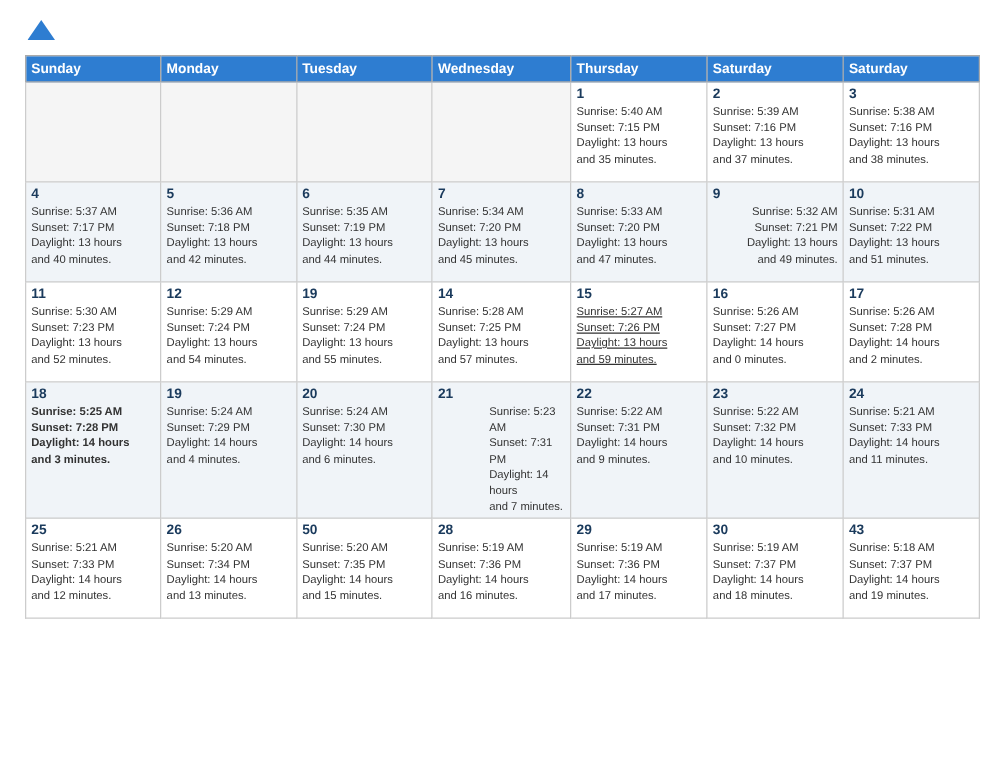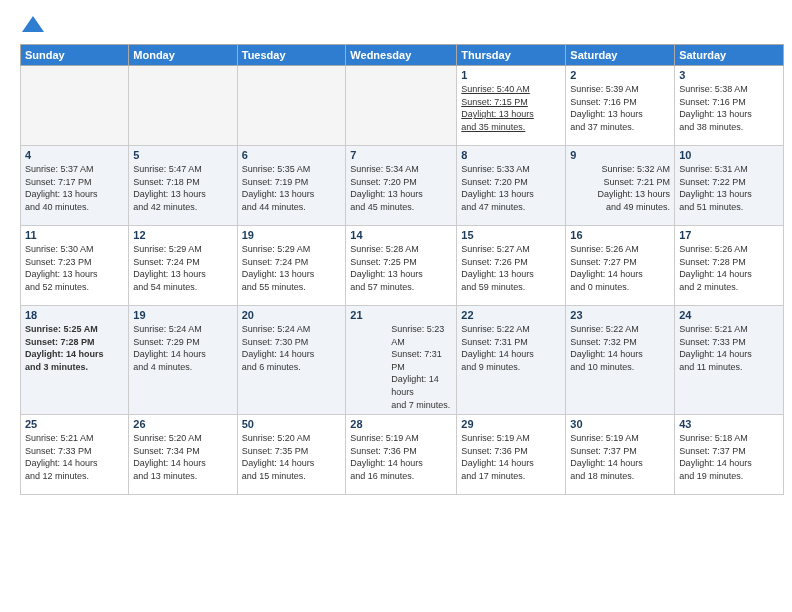--- a/index.html
+++ b/index.html
@@ -118,21 +118,21 @@
         </tr>
     </thead>
     <tbody id="calendar-body">
     <tr>
           <td class="empty"></td>
           <td class="empty"></td>
           <td class="empty"></td>
           <td class="empty"></td>
           <td>
             <span class="day-num">1</span>
-            <div class="day-info" style="white-space: pre-line; text-decoration: underline;">Sunrise: 5:40 AM
+            <div class="day-info" style="white-space: pre-line;">Sunrise: 5:40 AM
 Sunset: 7:15 PM
 Daylight: 13 hours
 and 35 minutes.</div>
           </td>
           <td>
             <span class="day-num">2</span>
             <div class="day-info" style="white-space: pre-line;">Sunrise: 5:39 AM
 Sunset: 7:16 PM
 Daylight: 13 hours
 and 37 minutes.</div>
@@ -148,21 +148,21 @@
         <tr class="row-alt">
           <td>
             <span class="day-num">4</span>
             <div class="day-info" style="white-space: pre-line;">Sunrise: 5:37 AM
 Sunset: 7:17 PM
 Daylight: 13 hours
 and 40 minutes.</div>
           </td>
           <td>
             <span class="day-num">5</span>
-            <div class="day-info" style="white-space: pre-line;">Sunrise: 5:47 AM
+            <div class="day-info" style="white-space: pre-line;">Sunrise: 5:36 AM
 Sunset: 7:18 PM
 Daylight: 13 hours
 and 42 minutes.</div>
           </td>
           <td>
             <span class="day-num">6</span>
             <div class="day-info" style="white-space: pre-line;">Sunrise: 5:35 AM
 Sunset: 7:19 PM
 Daylight: 13 hours
 and 44 minutes.</div>
@@ -220,21 +220,21 @@
           </td>
           <td>
             <span class="day-num">14</span>
             <div class="day-info" style="white-space: pre-line;">Sunrise: 5:28 AM
 Sunset: 7:25 PM
 Daylight: 13 hours
 and 57 minutes.</div>
           </td>
           <td>
             <span class="day-num">15</span>
-            <div class="day-info" style="white-space: pre-line;">Sunrise: 5:27 AM
+            <div class="day-info" style="white-space: pre-line; text-decoration: underline;">Sunrise: 5:27 AM
 Sunset: 7:26 PM
 Daylight: 13 hours
 and 59 minutes.</div>
           </td>
           <td>
             <span class="day-num">16</span>
             <div class="day-info" style="white-space: pre-line;">Sunrise: 5:26 AM
 Sunset: 7:27 PM
 Daylight: 14 hours
 and 0 minutes.</div>

